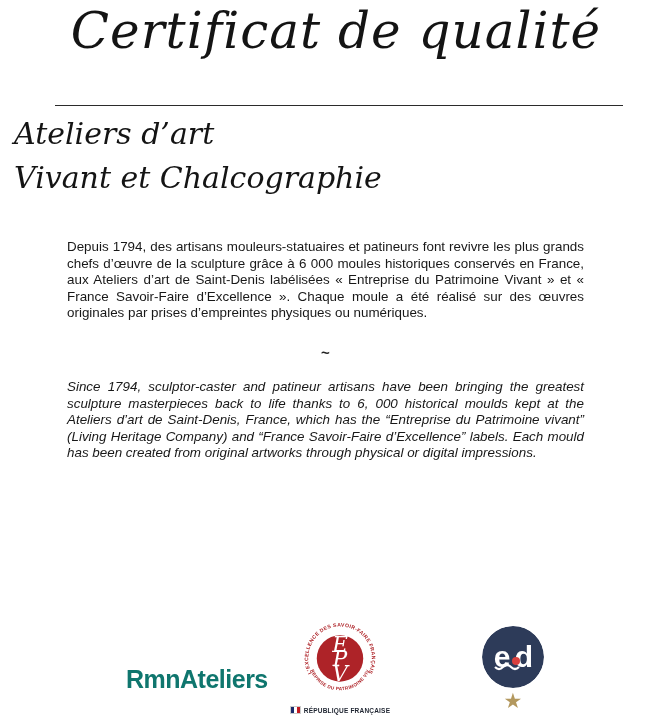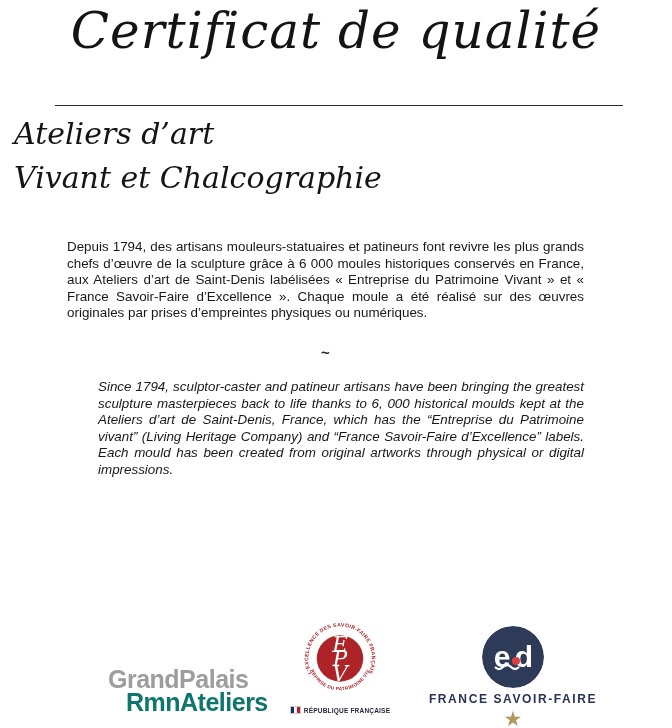--- a/index.html
+++ b/index.html
@@ -26,21 +26,21 @@
   
   .content{
     position:absolute;top:239px;left:67px;width:517px;
     font-size:13.4px;line-height:16.5px;text-align:justify;color:#181818;
   }
   .content p{margin:0 0 23px 0;}
   .tilde{
     text-align:center;font-size:15px;margin:0 0 18px 0 !important;
     font-weight:bold;color:#222;
   }
-  .english p{font-style:italic;margin-left:31px;}
+  .english p{font-style:italic;}
   
   .gp-logo{
     position:absolute;left:108px;top:668px;
     font-weight:bold;font-size:25px;line-height:23px;letter-spacing:-0.5px;
   }
   .gp-line1{color:#9d9d9c;}
   .gp-line2{color:#0f766e;margin-left:18px;}
 
   .epv{position:absolute;left:288px;top:618px;width:104px;text-align:center;}
   .epv svg{display:block;margin:0 auto;}
@@ -80,21 +80,20 @@
 
   <div class="content">
     <p>Depuis 1794, des artisans mouleurs-statuaires et patineurs font revivre les plus grands chefs d’œuvre de la sculpture grâce à 6 000 moules historiques conservés en France, aux Ateliers d’art de Saint-Denis labélisées « Entreprise du Patrimoine Vivant » et « France Savoir-Faire d’Excellence ». Chaque moule a été réalisé sur des œuvres originales par prises d’empreintes physiques ou numériques.</p>
     <p class="tilde">~</p>
     <div class="english">
       <p>Since 1794, sculptor-caster and patineur artisans have been bringing the greatest sculpture masterpieces back to life thanks to 6, 000 historical moulds kept at the Ateliers d’art de Saint-Denis, France, which has the “Entreprise du Patrimoine vivant” (Living Heritage Company) and “France Savoir-Faire d’Excellence” labels. Each mould has been created from original artworks through physical or digital impressions.</p>
     </div>
   </div>
 
   <div class="gp-logo">
-    <div class="gp-line1">GrandPalais</div>
     <div class="gp-line2">RmnAteliers</div>
   </div>
 
   <div class="epv">
     <svg width="90" height="86" viewBox="0 0 100 100">
       <defs>
         <path id="epvTopArc" d="M 18 65.5 A 37 37 0 1 1 82 65.5" fill="none"></path>
         <path id="epvBottomArc" d="M 15.2 59.7 A 37 37 0 0 0 84.8 59.7" fill="none"></path>
       </defs>
       <circle cx="50" cy="47" r="27" fill="#ae2328"></circle>
@@ -119,19 +118,18 @@
   </div>
 
   <div class="ed">
     <svg class="ed-circle" width="62" height="62" viewBox="0 0 62 62">
       <circle cx="31" cy="31" r="31" fill="#2d3b59"></circle>
       <text x="20" y="41" text-anchor="middle" font-family="Liberation Sans, sans-serif" font-weight="bold" font-size="30" fill="#ffffff">e</text>
       <text x="42" y="41" text-anchor="middle" font-family="Liberation Sans, sans-serif" font-weight="bold" font-size="30" fill="#ffffff">d</text>
       <path d="M 13 41 q 4 4 8 0 q 4 -4 8 0 q 4 4 8 0" stroke="#ffffff" stroke-width="2.2" fill="none"></path>
       <circle cx="34" cy="35" r="4" fill="#d9403d"></circle>
     </svg>
-    <div class="ed-line1">FRANCE SAVOIR-FAIRE</div>
     <div class="ed-line2">
       <span class="star">★</span>
     </div>
   </div>
 
 </div>
 
 </body></html>

